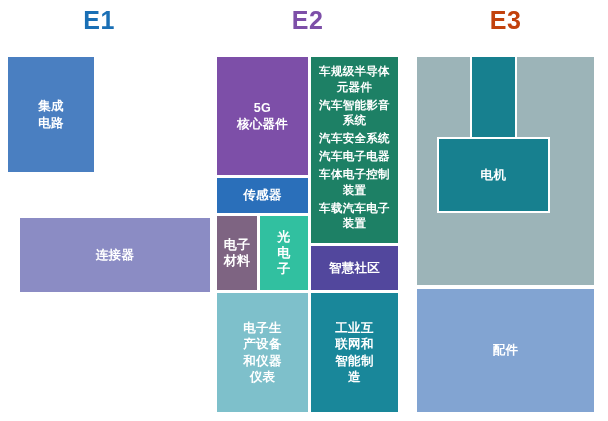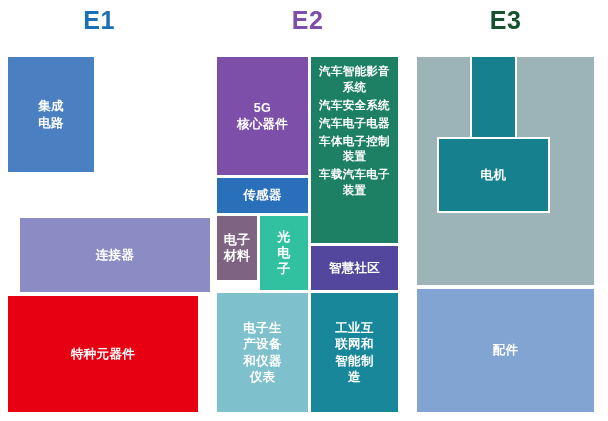--- a/index.html
+++ b/index.html
@@ -86,55 +86,53 @@
 
 <div id="board" style="background: rgb(255, 255, 255);">
 
   <div class="col-header" style="left:0px; top:8px; width:198px;">
     <span style="color: rgb(26, 111, 181);">E1</span>
   </div>
   <div class="col-header" style="left:217px; top:8px; width:181px;">
     <span style="color: rgb(125, 79, 168);">E2</span>
   </div>
   <div class="col-header" style="left:417px; top:8px; width:177px;">
-    <span style="color: #14532d;">E3</span>
+    <span style="color: #c2410c;">E3</span>
   </div>
 
   <div class="tile" style="left: 8px; top: 57px; width: 86px; height: 115px; background: rgb(74, 127, 193);">
     <span class="lbl">集成<br>电路</span>
   </div>
 
 
 
   <div class="tile" style="left: 8px; top: 218px; width: 190px; height: 74px; background: rgb(139, 140, 196); margin-left: 12px;">
     <span class="lbl">连接器</span>
   </div>
 
-  <div class="tile" style="left: 8px; top: 296px; width: 190px; height: 116px; background: rgb(230, 0, 18);">
-    <span class="lbl">特种元器件</span>
-  </div>
 
   <div class="tile" style="left: 217px; top: 57px; width: 91px; height: 118px; background: rgb(125, 79, 168);">
     <span class="lbl">5G<br>核心器件</span>
   </div>
 
   <div class="tile" style="left: 217px; top: 178px; width: 91px; height: 35px; background: rgb(42, 111, 186);">
     <span class="lbl">传感器</span>
   </div>
 
-  <div class="tile vert" style="left: 217px; top: 216px; width: 40px; height: 64px; background: rgb(126, 100, 130);">
+  <div class="tile vert" style="left: 217px; top: 216px; width: 40px; height: 74px; background: rgb(126, 100, 130);">
     <span class="lbl">电子<br>材料</span>
   </div>
 
   <div class="tile vert" style="left: 260px; top: 216px; width: 48px; height: 74px; background: rgb(49, 192, 160);">
     <span class="lbl">光<br>电<br>子</span>
   </div>
 
   <div class="tile list" style="left: 311px; top: 57px; width: 87px; height: 186px; background: rgb(29, 128, 101);">
     <span class="lbl">
+        <span class="row">车规级半导体<br>元器件</span>
         <span class="row">汽车智能影音<br>系统</span>
         <span class="row">汽车安全系统</span>
         <span class="row">汽车电子电器</span>
         <span class="row">车体电子控制<br>装置</span>
         <span class="row">车载汽车电子<br>装置</span>
       </span>
   </div>
 
   <div class="tile" style="left: 311px; top: 246px; width: 87px; height: 44px; background: rgb(82, 71, 157);">
     <span class="lbl">智慧社区</span>

